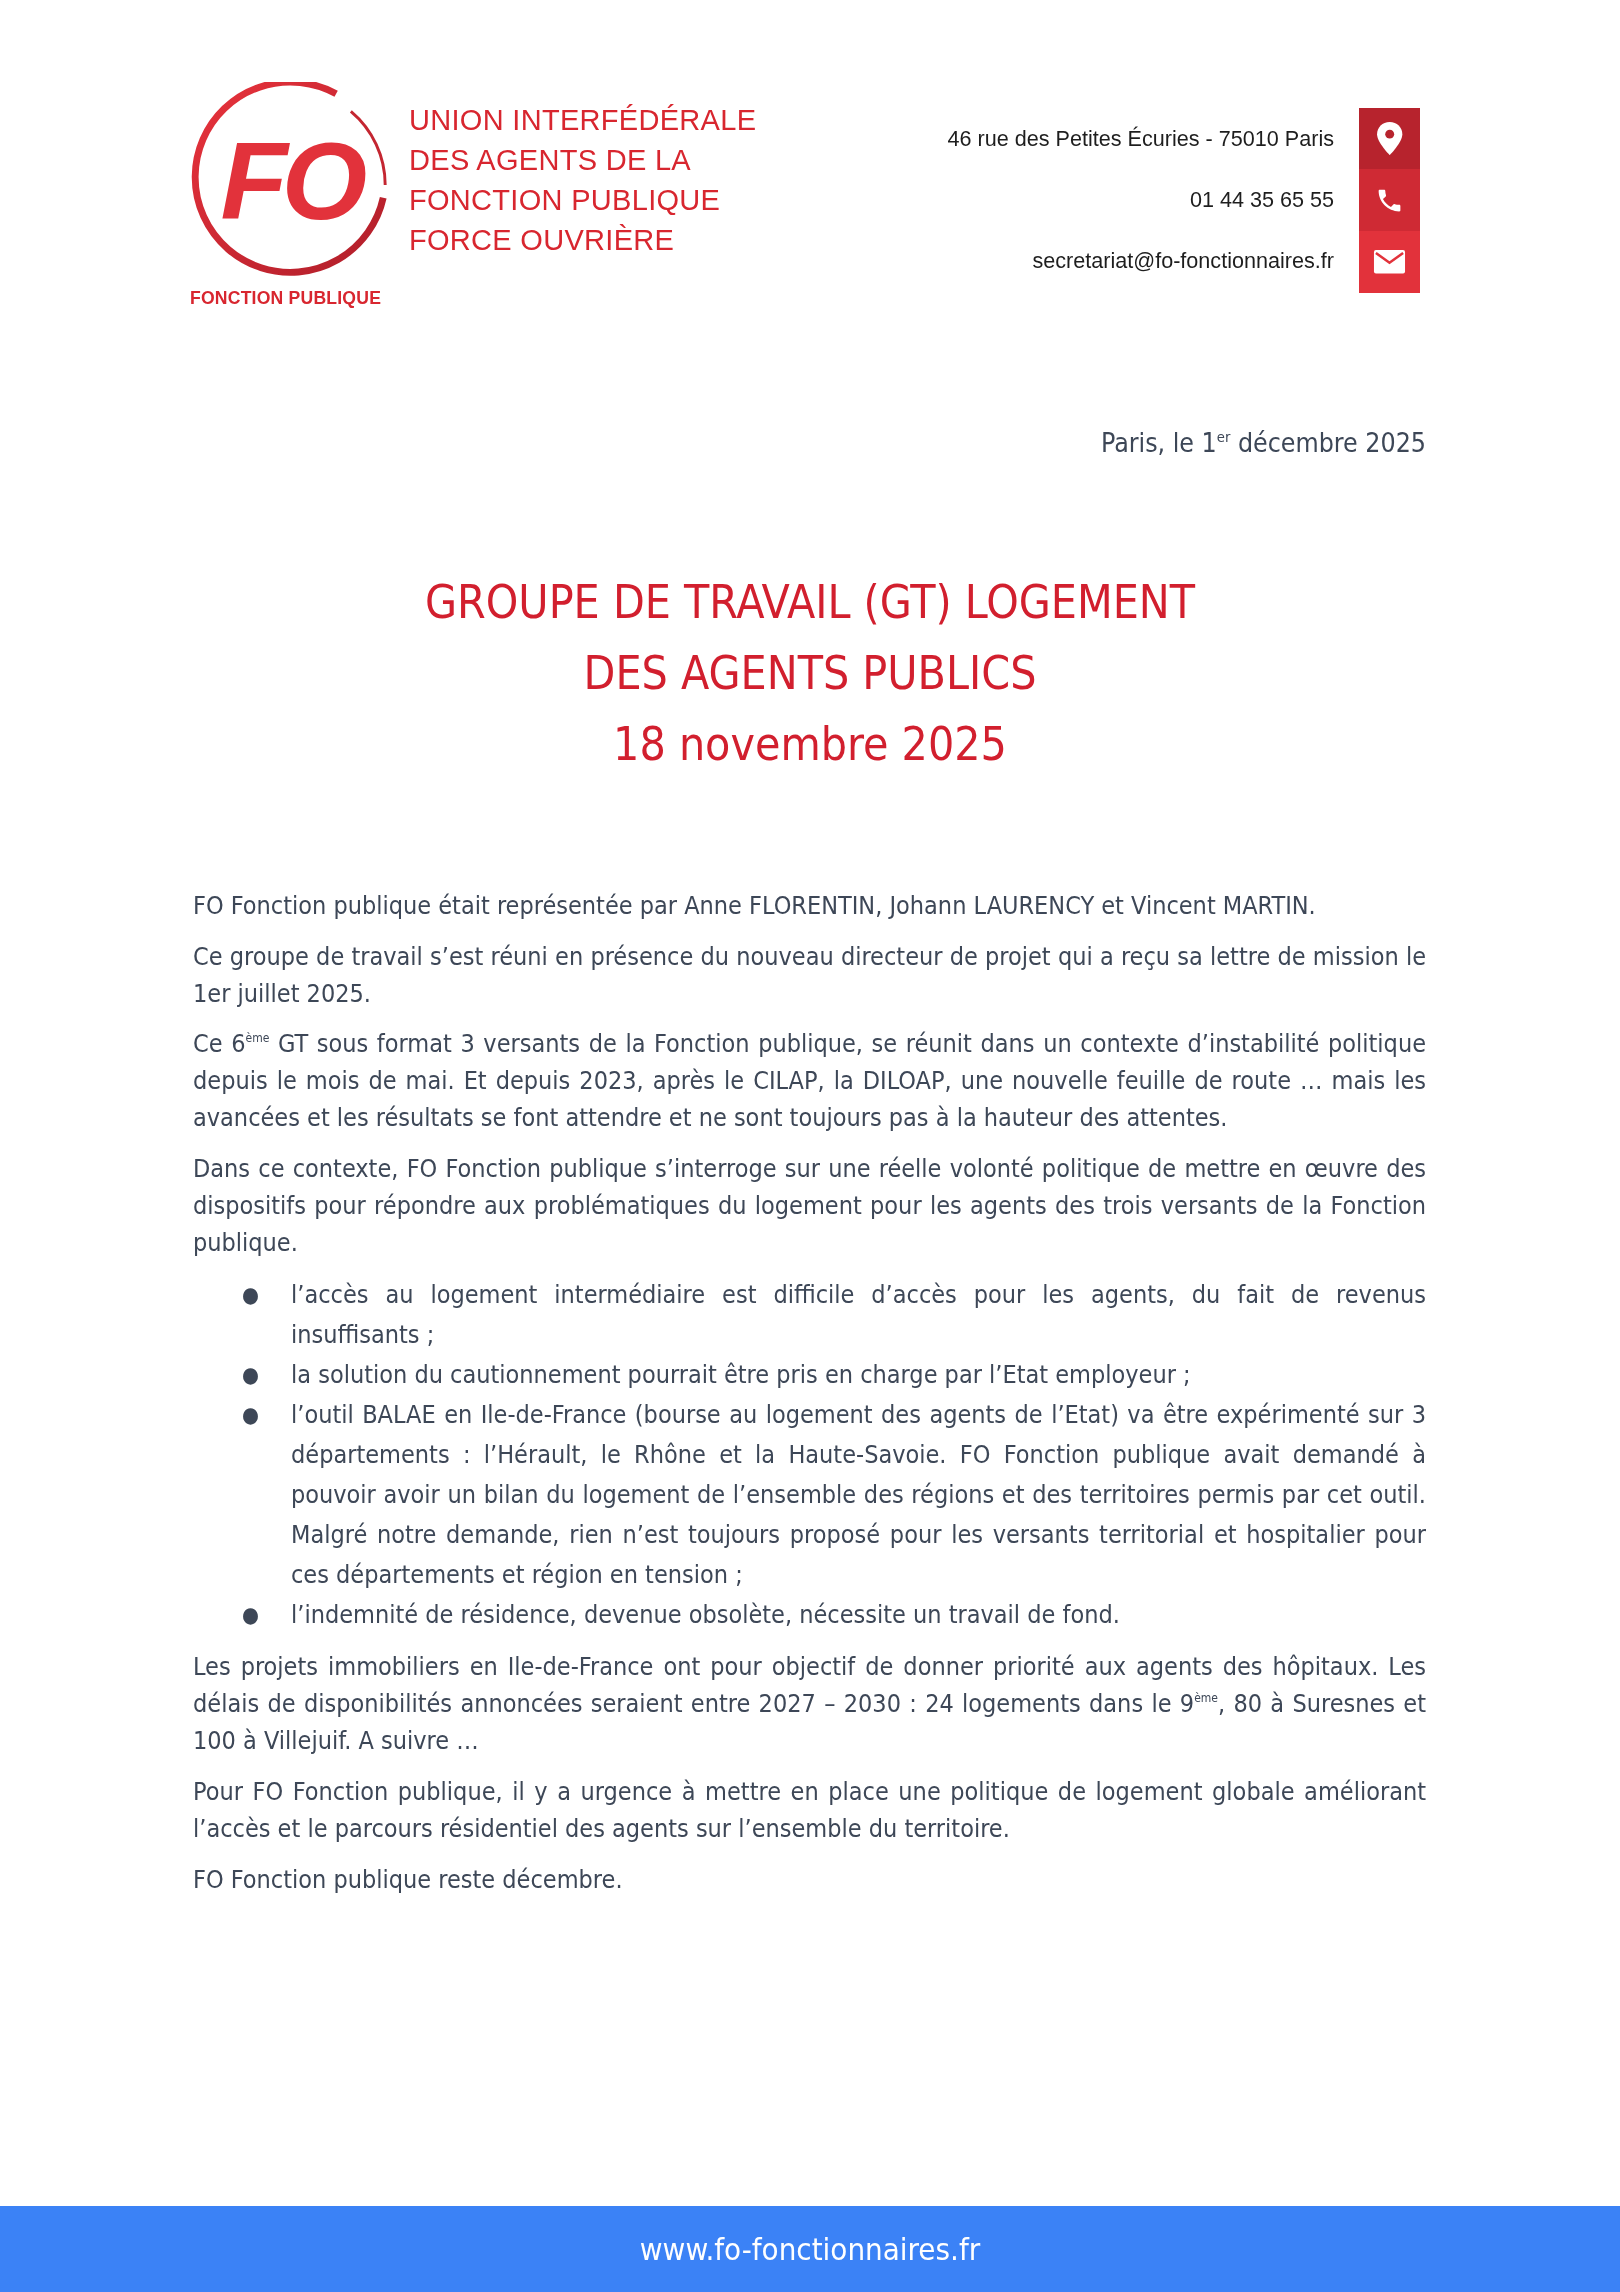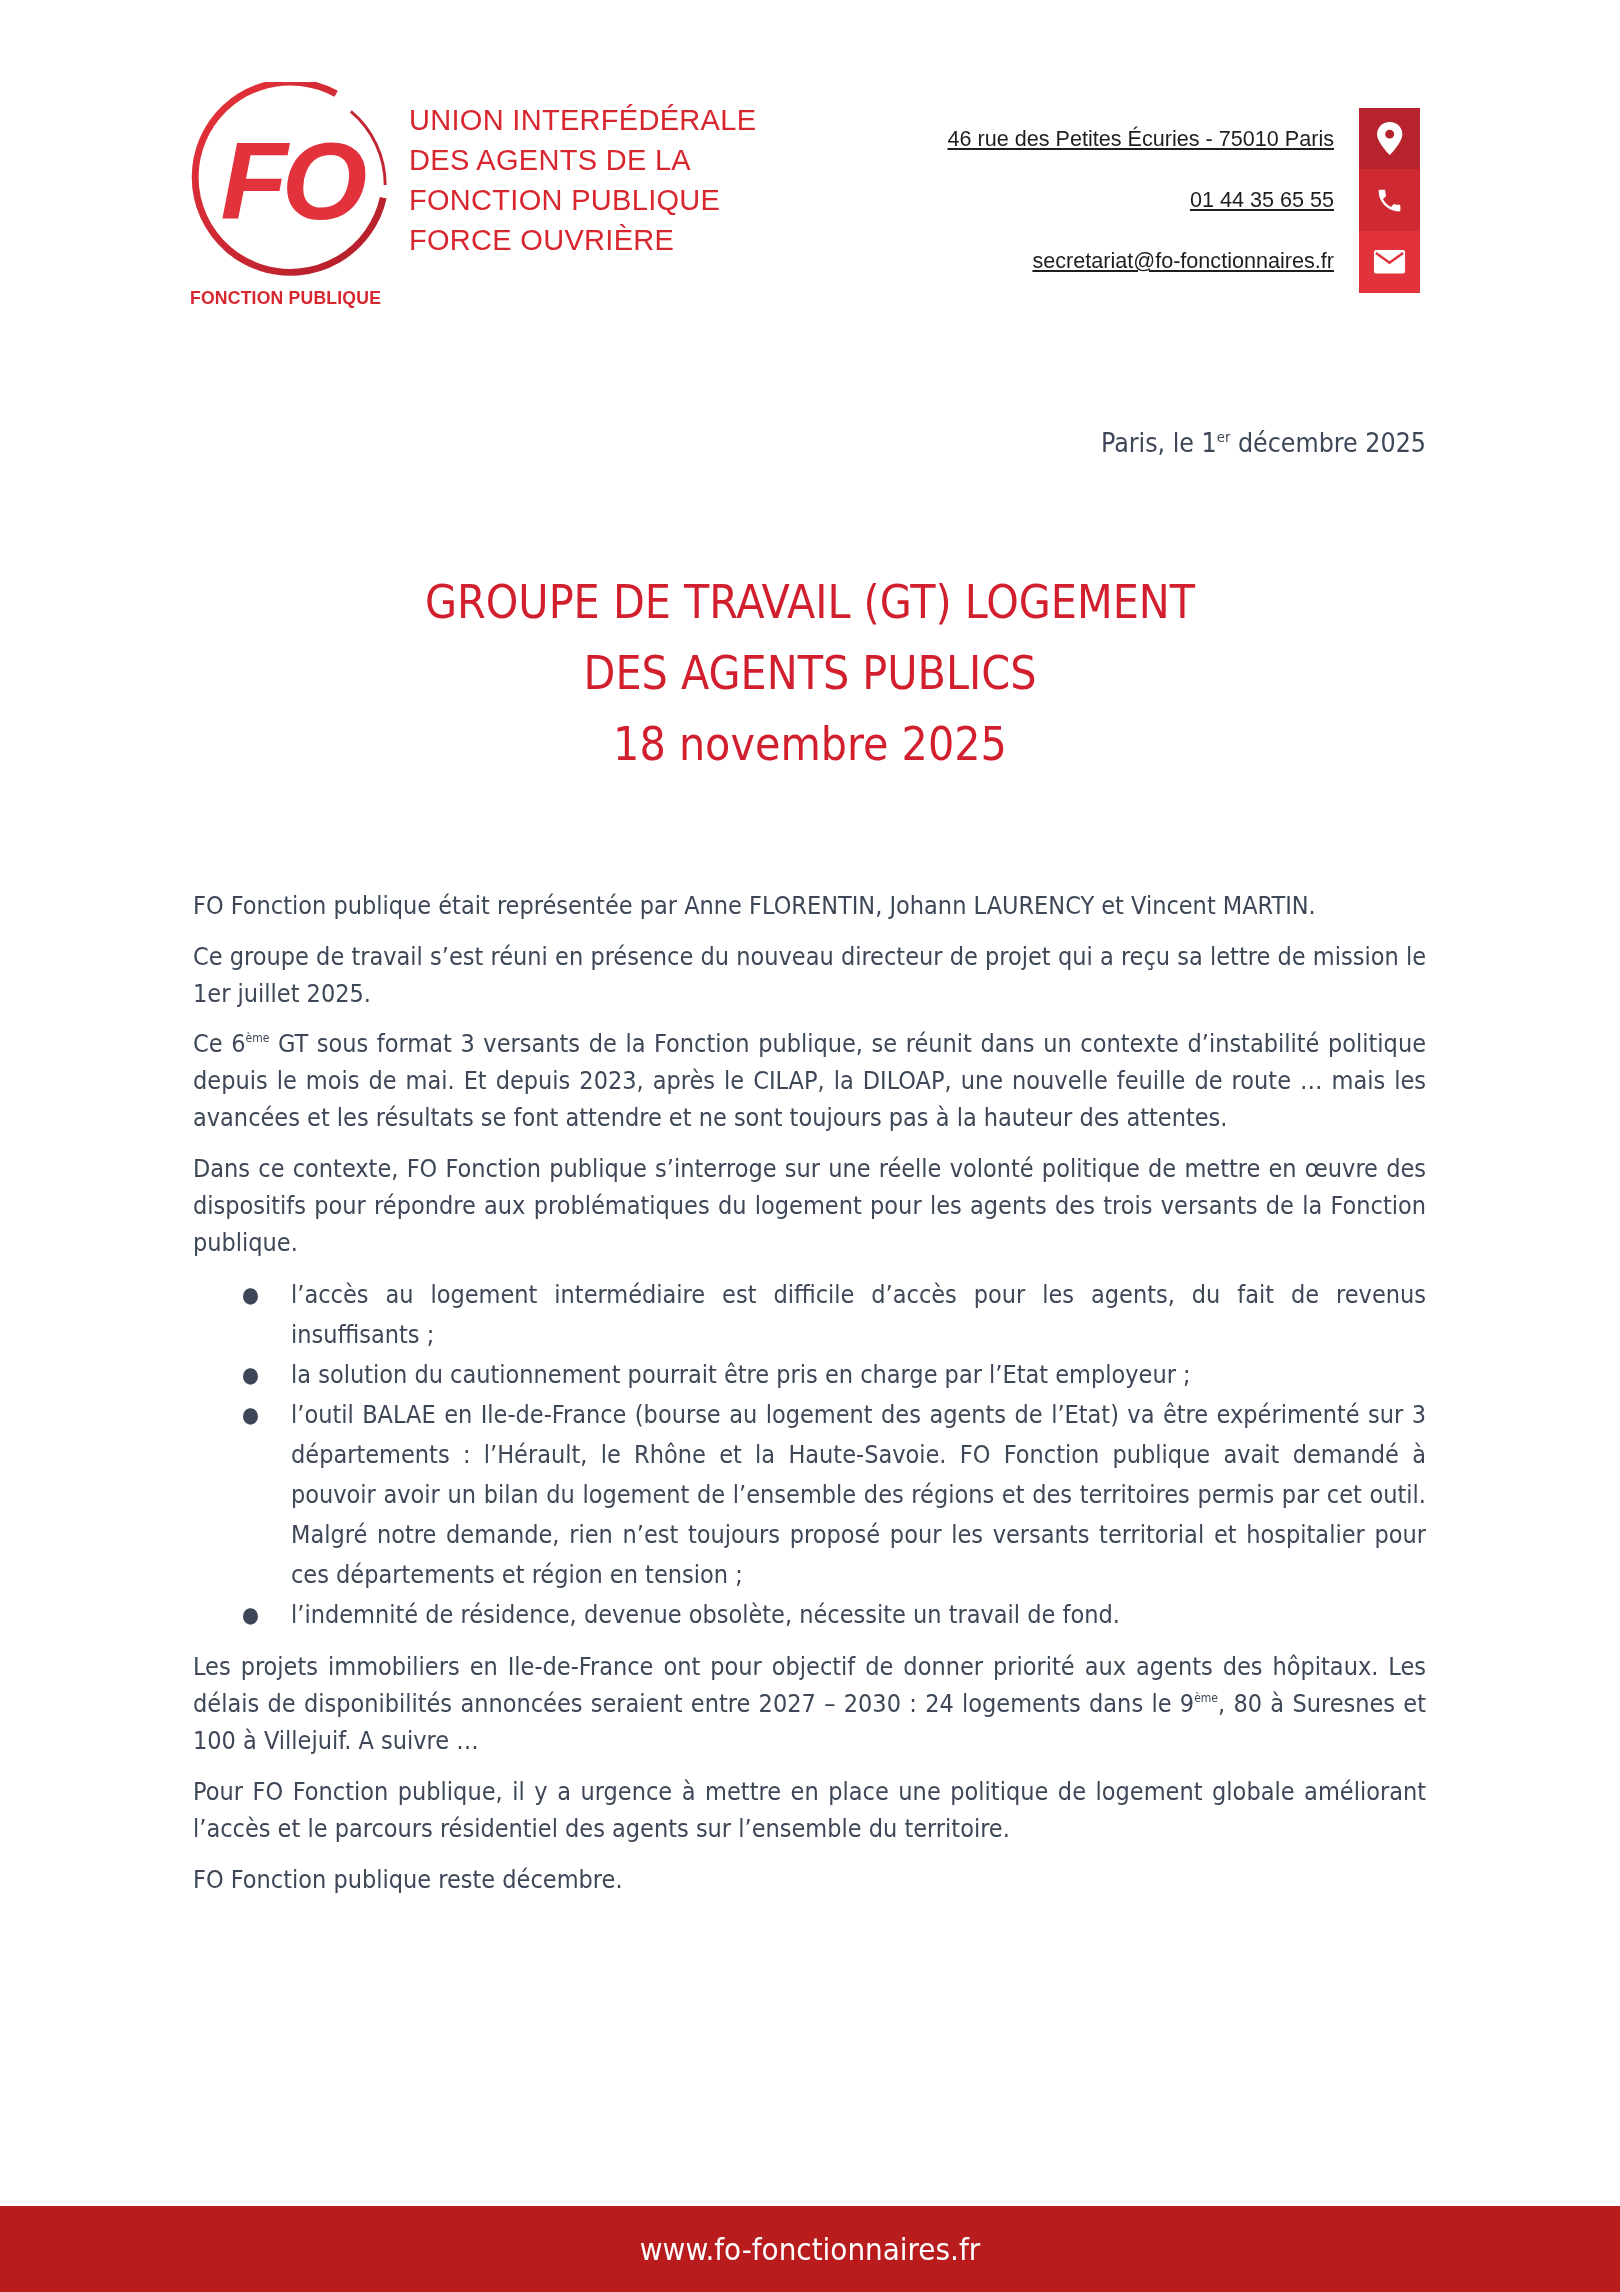--- a/index.html
+++ b/index.html
@@ -10,21 +10,21 @@
   .logo { position: absolute; left: 189px; top: 82px; width: 206px; height: 206px; }
   .logo svg { width: 206px; height: 206px; display: block; }
   .logo-caption { position: absolute; left: 190px; top: 288px; font-size: 17.6px; font-weight: bold;
                   color: #d8262f; font-family: "Liberation Sans", sans-serif; letter-spacing: 0.2px; }
   .org-name { position: absolute; left: 409px; top: 100px; color: #d8262f;
               font-family: "Liberation Sans", sans-serif; font-size: 29px; line-height: 40px; font-weight: 500; letter-spacing: 0.3px; }
   .org-name div { white-space: nowrap; }
 
   .contact { position: absolute; right: 286px; top: 108px; text-align: right;
              font-family: "Liberation Sans", sans-serif; font-size: 21.6px; color: #1e1e1e; }
-  .contact .row { height: 61px; line-height: 61px; white-space: nowrap; text-decoration: underline; }
+  .contact .row { height: 61px; line-height: 61px; white-space: nowrap; }
   .icon-col { position: absolute; left: 1359px; top: 108px; width: 61px; }
   .icon-col .sq { width: 61px; height: 61px; display: flex; align-items: center; justify-content: center; }
   .sq.c1 { background: #b7232d; }
   .sq.c2 { background: #cf2a34; height: 62px; }
   .sq.c3 { background: #e2323b; height: 62px; }
 
   
   .date { position: absolute; right: 194px; top: 427px; font-size: 26.5px; color: #3d4757; white-space: nowrap; }
   .date sup { font-size: 14.7px; vertical-align: 9.8px; line-height: 0; }
 
@@ -34,21 +34,21 @@
 
   
   .body { position: absolute; left: 193px; width: 1233px; top: 887px; color: #3d4757; font-size: 25px; line-height: 37px; }
   .body p { margin: 0 0 13.7px 0; text-align: justify; }
   .body sup { font-size: 12px; vertical-align: 9.8px; line-height: 0; }
   .body ul { margin: 0 0 13.7px 0; padding: 0; list-style: none; }
   .body li { position: relative; padding-left: 98px; text-align: justify; line-height: 40px; }
   .body li .bullet { position: absolute; left: 49px; top: 0; font-size: 21.6px; color: #3d4757; }
 
   
-  .footer { position: absolute; left: 0; top: 2206px; width: 1620px; height: 86px; background: #b91c1c;
+  .footer { position: absolute; left: 0; top: 2206px; width: 1620px; height: 86px; background: #3b82f6;
             display: flex; align-items: center; justify-content: center; }
   .footer span { color: #ffffff; font-size: 31px; }
 </style>
 </head>
 <body>
 
 <div class="logo">
   <svg viewBox="0 0 210 210">
     <defs>
       <linearGradient id="ring" x1="0" y1="0" x2="1" y2="1">

